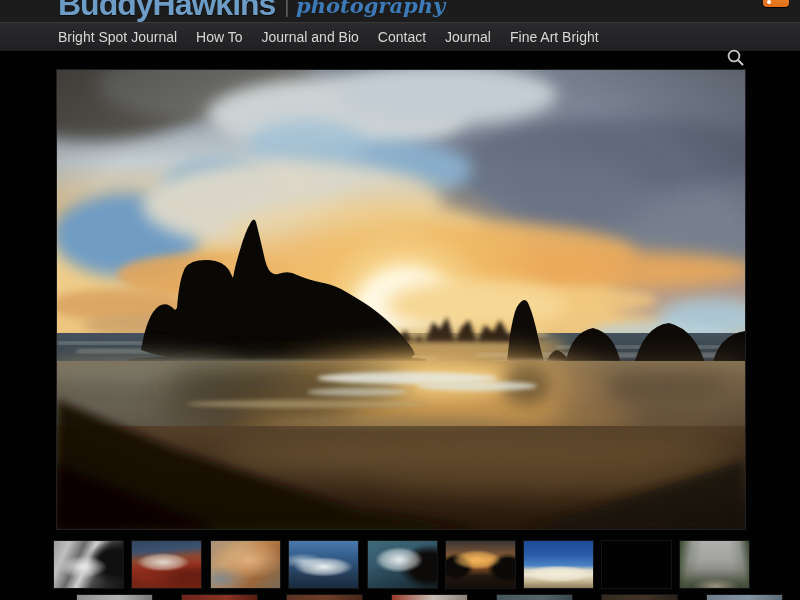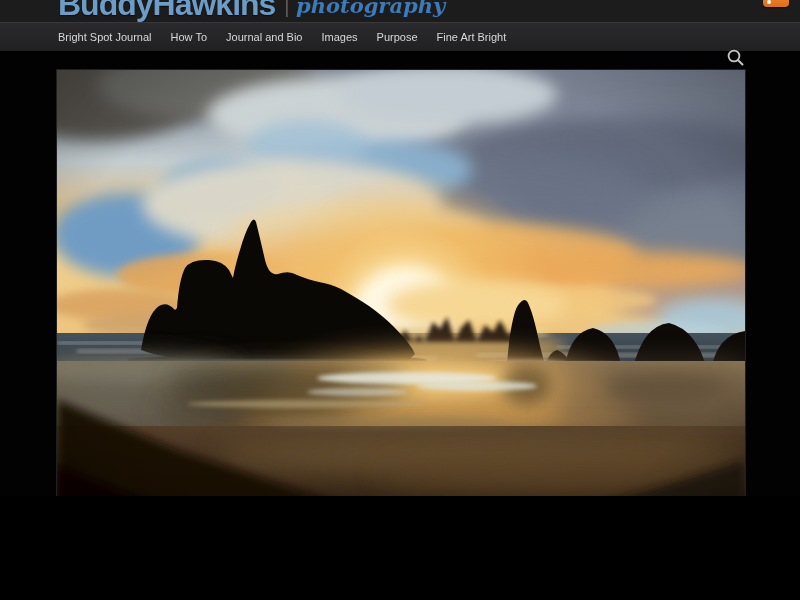--- a/index.html
+++ b/index.html
@@ -1,34 +1,34 @@
 <!DOCTYPE html>
 <html><head>
 <meta charset="utf-8">
 <style>
   html,body{margin:0;padding:0;background:#000;}
-  #page{position:relative;width:800px;height:496px;overflow:hidden;background:#020202;
+  #page{position:relative;width:800px;height:600px;overflow:hidden;background:#020202;
         font-family:"Liberation Sans",sans-serif;}
 
   
   .header-top{position:absolute;left:0;top:0;width:800px;height:22px;background:#1c1c1d;overflow:hidden;}
   .logo{position:absolute;left:58px;top:-12px;font-size:32px;line-height:32px;font-weight:bold;
         letter-spacing:-1px;color:#6d9cc6;text-shadow:0 1px 1px #0a0a0a;white-space:nowrap;cursor:pointer;}
   .logo-sep{position:absolute;left:284px;top:-6px;font-size:22px;line-height:22px;color:#5a5a5a;font-weight:normal;}
   .logo-tag{position:absolute;left:296px;top:-5px;font-size:21px;line-height:22px;color:#3d7ab8;
         font-family:"DejaVu Serif","Liberation Serif",serif;font-style:italic;font-weight:bold;white-space:nowrap;}
   .rss{position:absolute;left:763px;top:-13px;width:26px;height:20px;border-radius:4px;
         background:linear-gradient(#f59a38,#e06c18);box-shadow:0 1px 1px #000;cursor:pointer;}
   .rss:after{content:"";position:absolute;left:4px;bottom:3px;width:4px;height:4px;border-radius:50%;background:#fff;}
 
   .navbar{position:absolute;left:0;top:22px;width:800px;height:29px;
         background:linear-gradient(#2b2b2d,#202022);border-bottom:1px solid #000;
         box-shadow:inset 0 1px 0 #39393b;}
   .nav-items{position:absolute;left:58px;top:0;height:29px;display:flex;align-items:center;gap:19px;}
-  .nav-item{color:#d8d8d8;font-size:11px;white-space:nowrap;cursor:pointer;}
+  .nav-item{color:#d8d8d8;font-size:14px;white-space:nowrap;cursor:pointer;}
   .search-btn{position:absolute;left:725px;top:25px;width:22px;height:22px;cursor:pointer;}
 
   
   .hero{position:absolute;left:56px;top:69px;width:688px;height:459px;border:1px solid #202020;
         background:#0a0a0a;cursor:pointer;}
   .hero svg{display:block;}
 
   
   .thumb{position:absolute;top:541px;width:69px;height:47px;outline:1px solid #151515;cursor:pointer;}
   .t1{left:54px;background:
@@ -89,22 +89,22 @@
     <span class="logo-sep">|</span>
     <span class="logo-tag">photography</span>
     <span class="rss"></span>
   </div>
 
   <div class="navbar">
     <div class="nav-items">
       <span class="nav-item">Bright Spot Journal</span>
       <span class="nav-item">How To</span>
       <span class="nav-item">Journal and Bio</span>
-      <span class="nav-item">Images</span>
-      <span class="nav-item">Purpose</span>
+      <span class="nav-item">Contact</span>
+      <span class="nav-item">Journal</span>
       <span class="nav-item">Fine Art Bright</span>
     </div>
     <span class="search-btn">
       <svg width="22" height="22" viewBox="0 0 22 22">
         <circle cx="9" cy="9" r="5.4" fill="none" stroke="#c6c6c6" stroke-width="1.8"></circle>
         <line x1="13.2" y1="13.2" x2="17.5" y2="17.5" stroke="#c6c6c6" stroke-width="2" stroke-linecap="round"></line>
       </svg>
     </span>
   </div>
 

